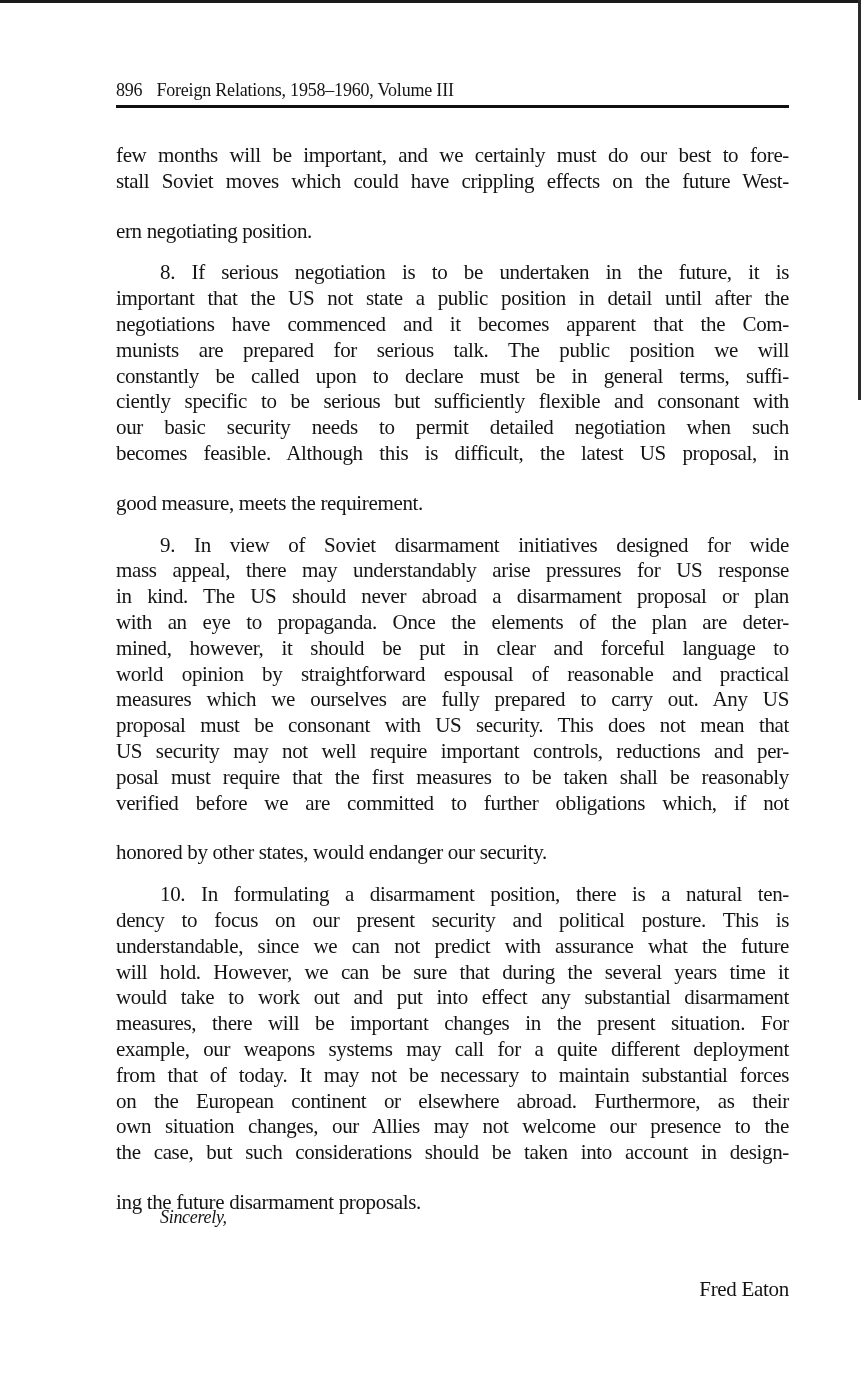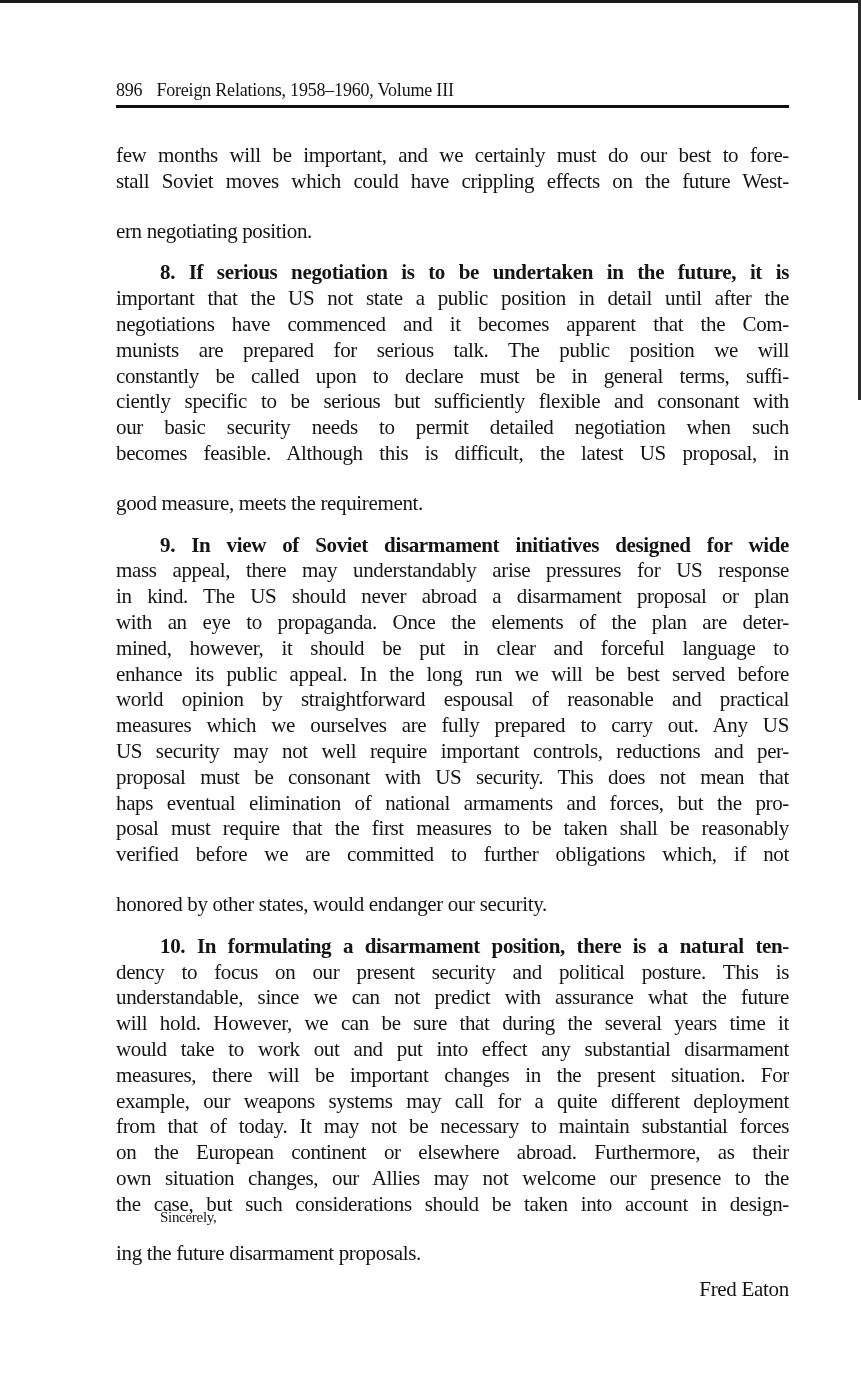--- a/index.html
+++ b/index.html
@@ -15,22 +15,22 @@
     }
     .header .pg { margin-right: 14px; }
     .rule { position: absolute; left: 116px; top: 105px; width: 673px; height: 3px; background: #111; }
     .body { position: absolute; left: 116px; top: 143px; width: 673px; }
     .para { margin: 0 0 16px 0; }
     .line {
       display: block; font-size: 21px; line-height: 25.8px; height: 25.8px; white-space: nowrap;
       text-align: justify; text-align-last: justify; letter-spacing: -0.35px;
     }
     .line.last { text-align-last: left; margin-top: 24px; }
-    .line.indent { padding-left: 44px; font-weight: bold; }
-    .closing { position: absolute; left: 160px; top: 1204px; font-size: 15px; line-height: 26px; letter-spacing: -0.3px; }
+    .line.indent { padding-left: 44px; }
+    .closing { position: absolute; left: 160px; top: 1204px; font-size: 18px; line-height: 26px; letter-spacing: -0.3px; font-style: italic; }
     .signature { position: absolute; right: 72px; top: 1276px; font-size: 21px; line-height: 26px; font-weight: normal; letter-spacing: -0.3px; }
   </style>
 </head>
 <body>
 
 <div class="top-edge"></div>
 <div class="right-edge"></div>
 
 <div class="header">
   <span class="pg">896</span><span>Foreign Relations, 1958–1960, Volume III</span>
@@ -55,26 +55,24 @@
     <span class="line">becomes feasible. Although this is difficult, the latest US proposal, in</span>
     <span class="line last">good measure, meets the requirement.</span>
   </div>
 
   <div class="para">
     <span class="line indent">9. In view of Soviet disarmament initiatives designed for wide</span>
     <span class="line">mass appeal, there may understandably arise pressures for US response</span>
     <span class="line">in kind. The US should never abroad a disarmament proposal or plan</span>
     <span class="line">with an eye to propaganda. Once the elements of the plan are deter-</span>
     <span class="line">mined, however, it should be put in clear and forceful language to</span>
-    <span class="line">enhance its public appeal. In the long run we will be best served before</span>
     <span class="line">world opinion by straightforward espousal of reasonable and practical</span>
     <span class="line">measures which we ourselves are fully prepared to carry out. Any US</span>
+    <span class="line">proposal must be consonant with US security. This does not mean that</span>
     <span class="line">US security may not well require important controls, reductions and per-</span>
-    <span class="line">proposal must be consonant with US security. This does not mean that</span>
-    <span class="line">haps eventual elimination of national armaments and forces, but the pro-</span>
     <span class="line">posal must require that the first measures to be taken shall be reasonably</span>
     <span class="line">verified before we are committed to further obligations which, if not</span>
     <span class="line last">honored by other states, would endanger our security.</span>
   </div>
 
   <div class="para">
     <span class="line indent">10. In formulating a disarmament position, there is a natural ten-</span>
     <span class="line">dency to focus on our present security and political posture. This is</span>
     <span class="line">understandable, since we can not predict with assurance what the future</span>
     <span class="line">will hold. However, we can be sure that during the several years time it</span>

